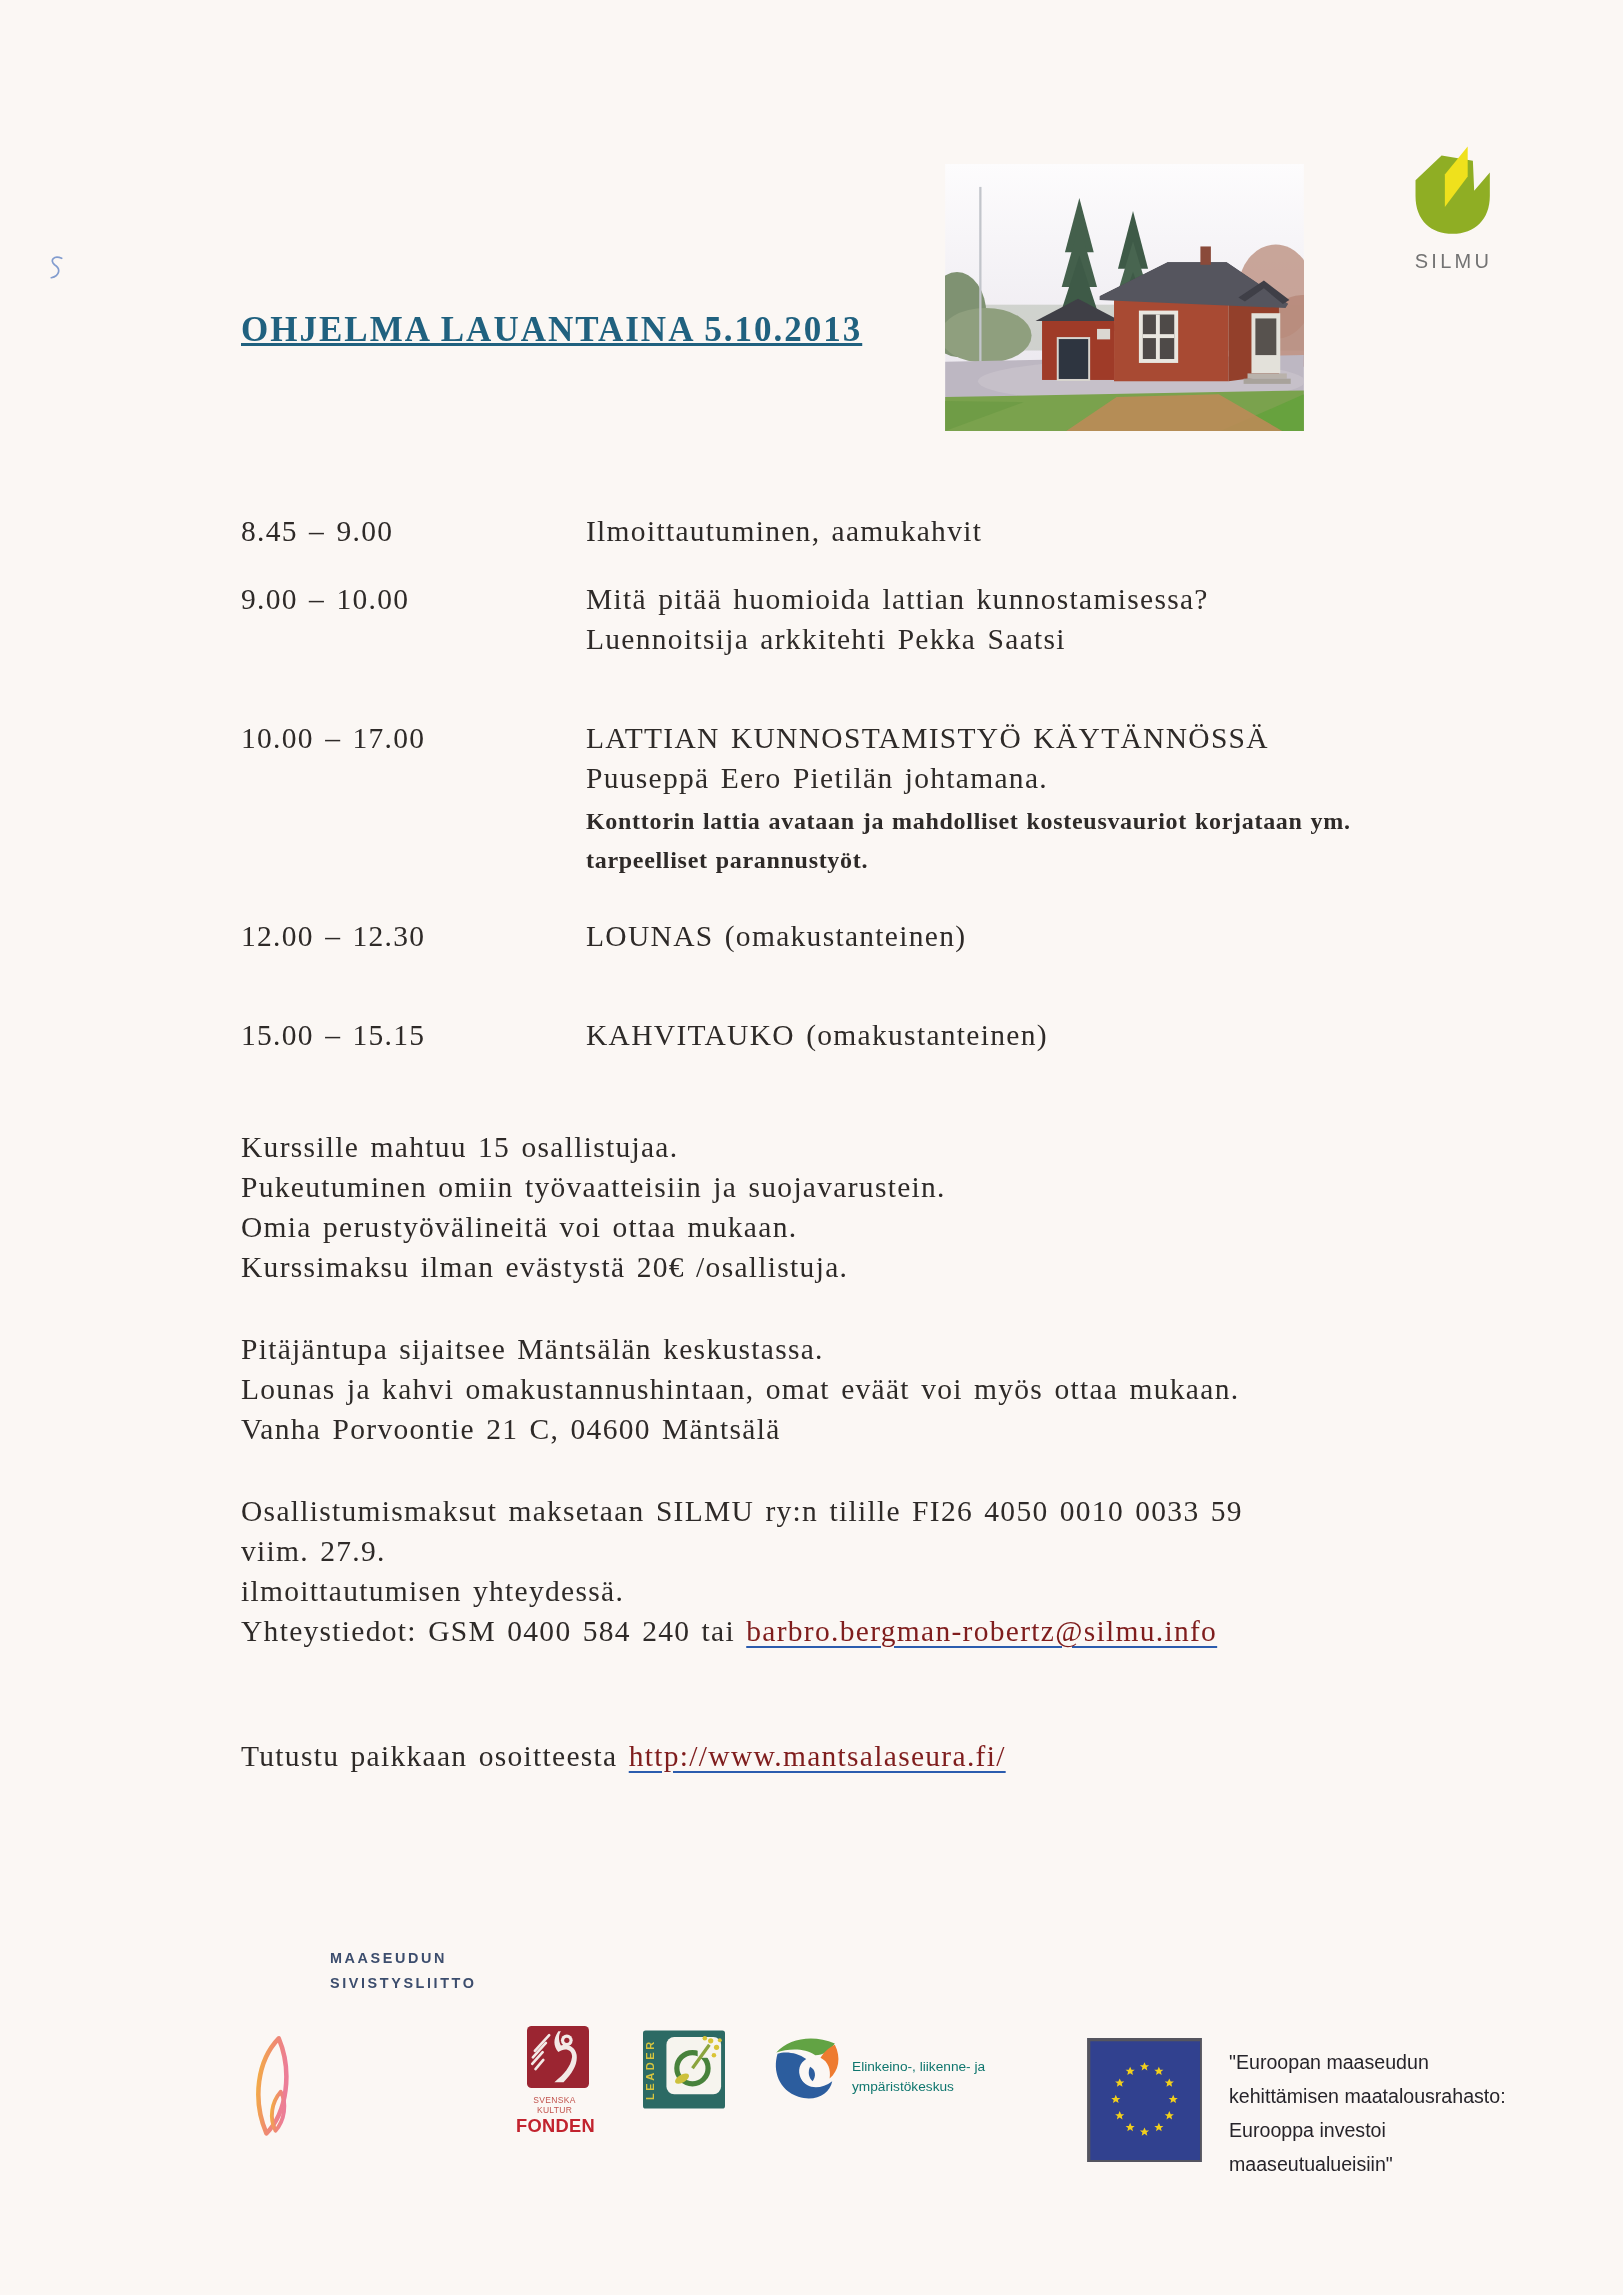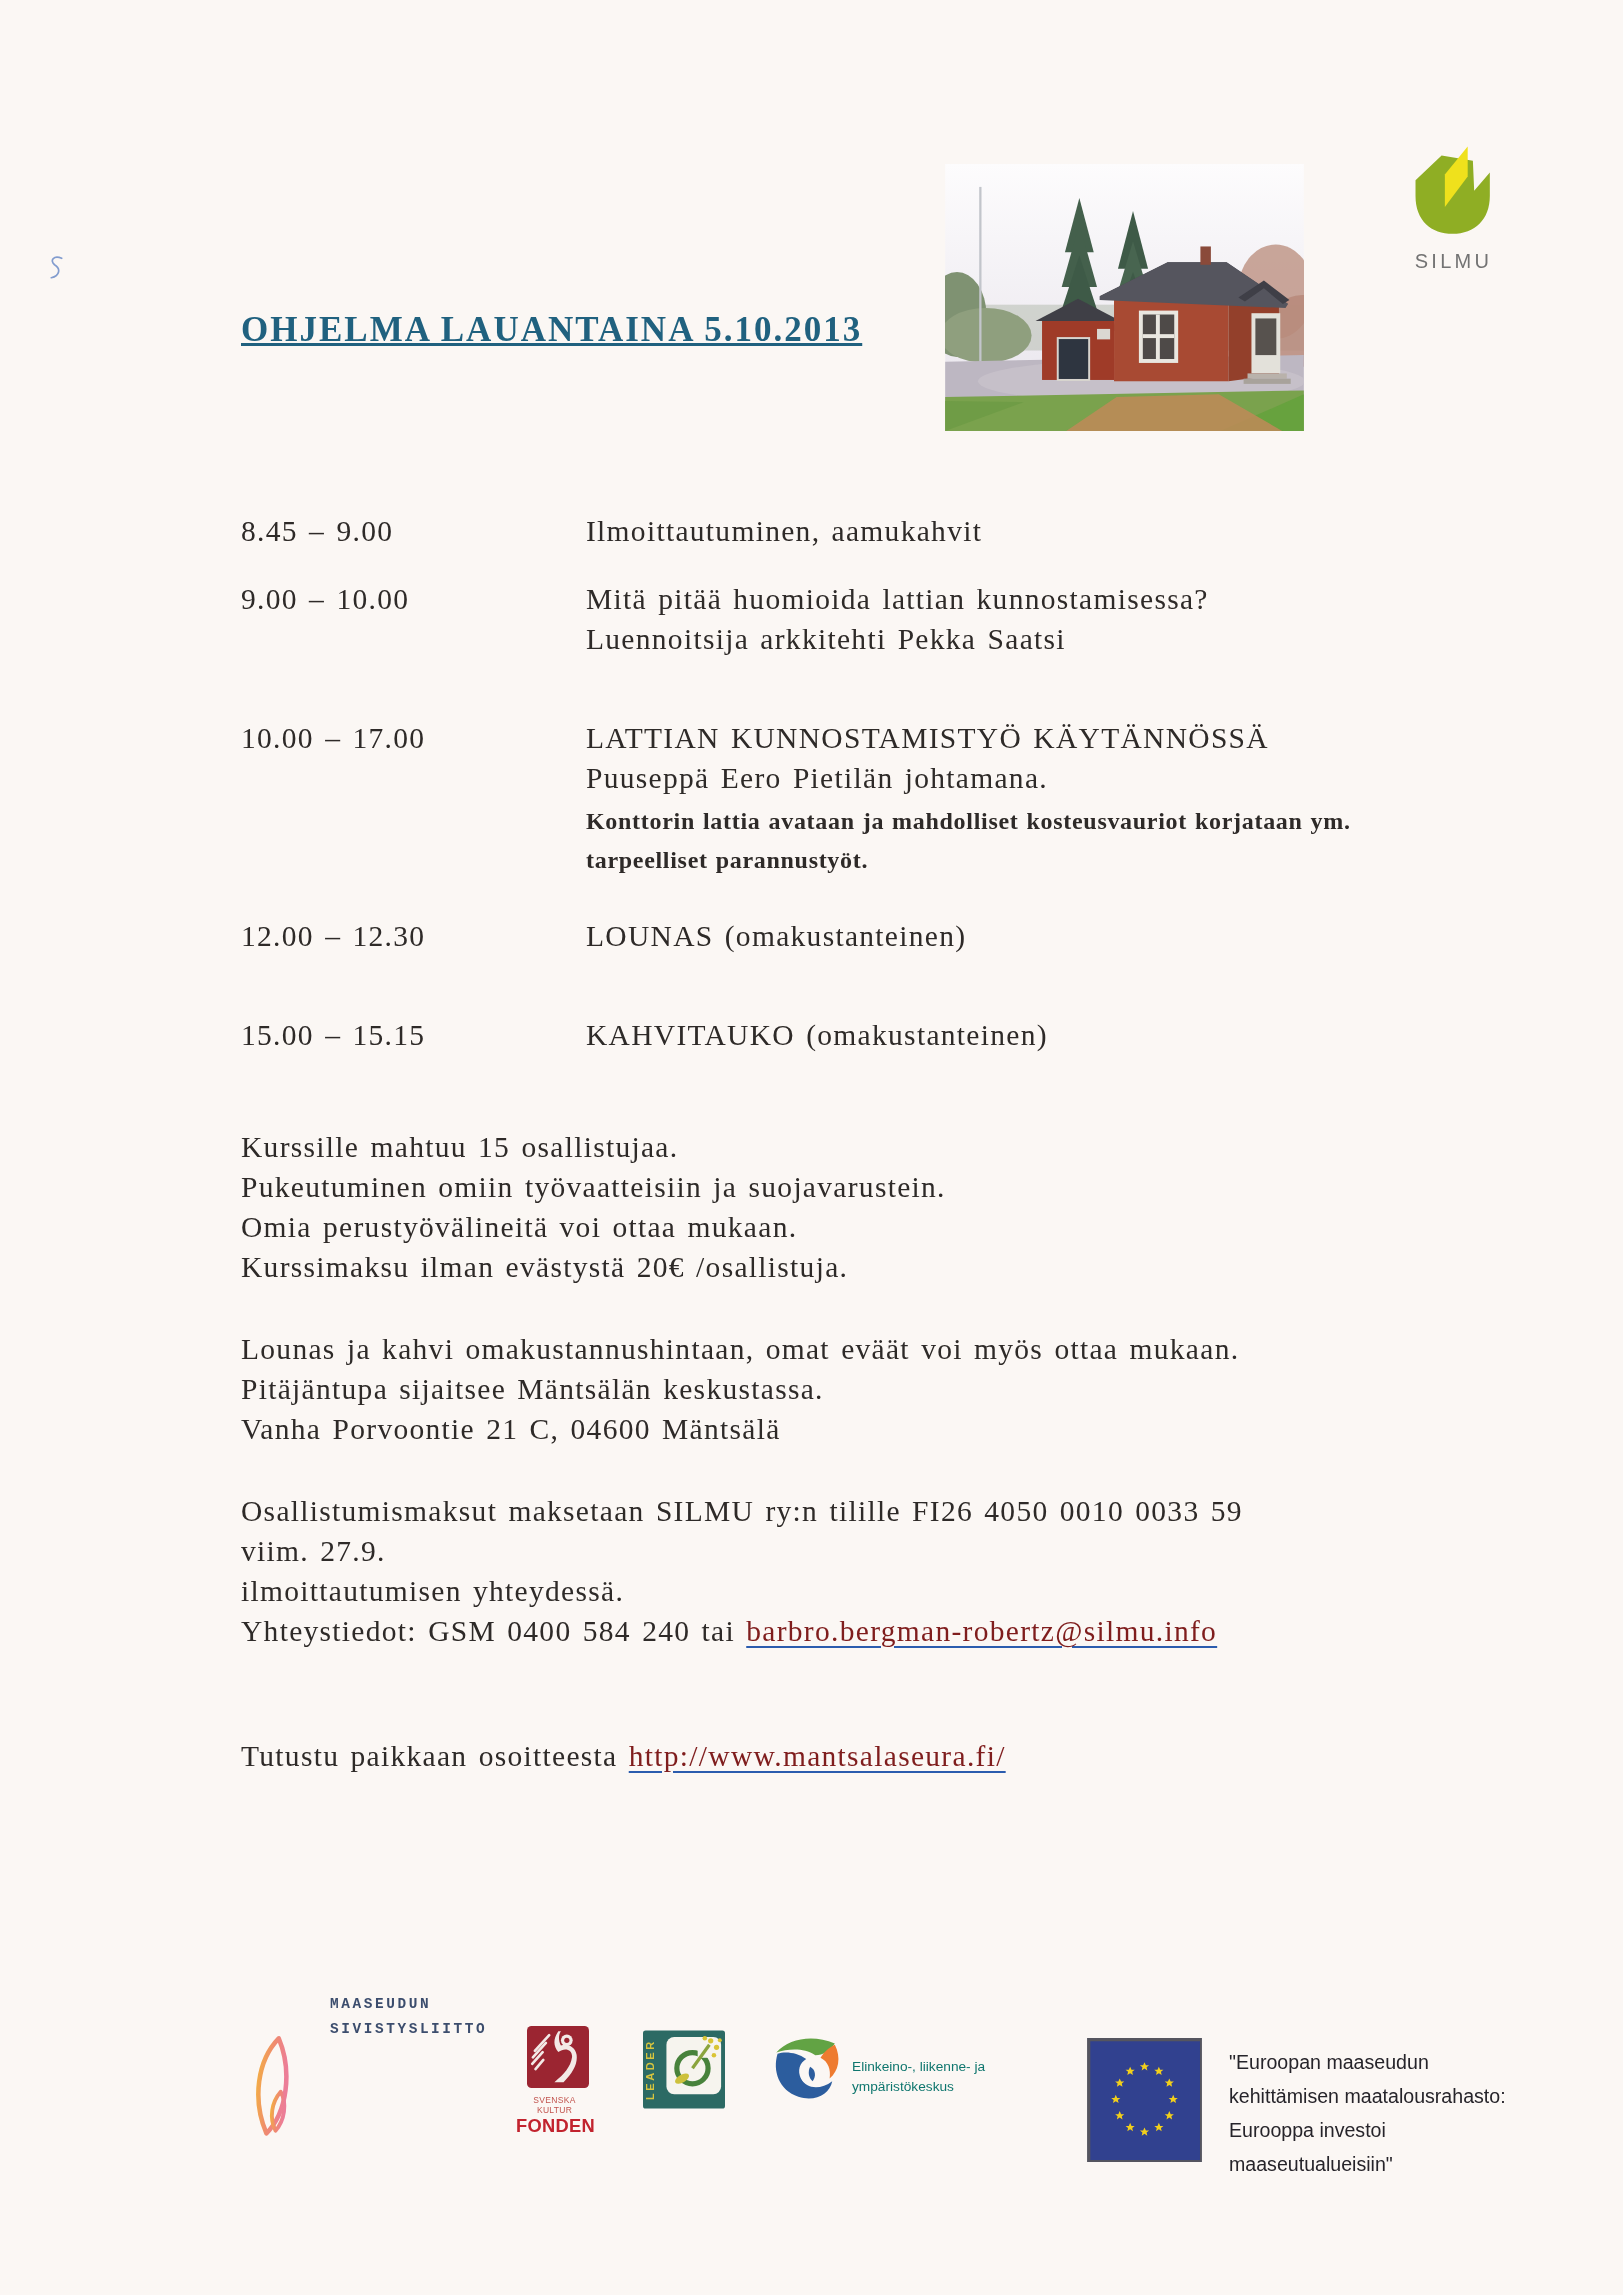--- a/index.html
+++ b/index.html
@@ -29,22 +29,22 @@
   .p1{top:1127px}.p2{top:1329px}.p3{top:1491px}.p4{top:1736px}
   .doc-link{
     color:#7f1d1d;text-decoration:underline;
     text-decoration-color:#2b5cae;text-decoration-thickness:2px;text-underline-offset:5.2px;
     cursor:pointer;
   }
   .handwriting-mark{position:absolute;left:46px;top:255px;width:21px;height:26px;opacity:.75;}
   
   .msl-leaf{position:absolute;left:243px;top:2034px;width:65px;height:105px;}
   .msl-name{
-    position:absolute;left:330px;top:1992px;
-    font-family:Liberation Mono, monospace;font-weight:bold;
+    position:absolute;left:330px;top:1946px;
+    font-family:Liberation Sans, sans-serif;font-weight:bold;
     font-size:14.4px;letter-spacing:2.6px;line-height:25px;color:#3c4d6d;
   }
   .fonden{position:absolute;left:516px;top:2026px;width:77px;text-align:center;
     font-family:"Liberation Sans",sans-serif;}
   .fonden-small{margin-top:5.2px;font-size:8.5px;letter-spacing:0.3px;color:#c2544e;}
   .fonden-big{font-size:18.3px;font-weight:bold;color:#c2232e;letter-spacing:0.3px;}
   .leader{position:absolute;left:643px;top:2030px;width:82px;height:79px;}
   .leader svg{position:absolute;left:0;top:0;}
   .leader-label{
     position:absolute;left:1.3px;top:3.9px;width:19.6px;height:71px;
@@ -175,22 +175,22 @@
   </div>
 
   <div class="para p1">
     <div class="doc-text">Kurssille mahtuu 15 osallistujaa.</div>
     <div class="doc-text">Pukeutuminen omiin työvaatteisiin ja suojavarustein.</div>
     <div class="doc-text">Omia perustyövälineitä voi ottaa mukaan.</div>
     <div class="doc-text">Kurssimaksu ilman evästystä 20€ /osallistuja.</div>
   </div>
 
   <div class="para p2">
+    <div class="doc-text">Pitäjäntupa sijaitsee Mäntsälän keskustassa.</div>
     <div class="doc-text">Lounas ja kahvi omakustannushintaan, omat eväät voi myös ottaa mukaan.</div>
-    <div class="doc-text">Pitäjäntupa sijaitsee Mäntsälän keskustassa.</div>
     <div class="doc-text">Vanha Porvoontie 21 C, 04600 Mäntsälä</div>
   </div>
 
   <div class="para p3">
     <div class="doc-text">Osallistumismaksut maksetaan SILMU ry:n tilille FI26 4050 0010 0033 59</div>
     <div class="doc-text">viim. 27.9.</div>
     <div class="doc-text">ilmoittautumisen yhteydessä.</div>
     <div class="doc-text"><span>Yhteystiedot: GSM 0400 584 240 tai </span><a class="doc-link">barbro.bergman-robertz@silmu.info</a></div>
   </div>
 

